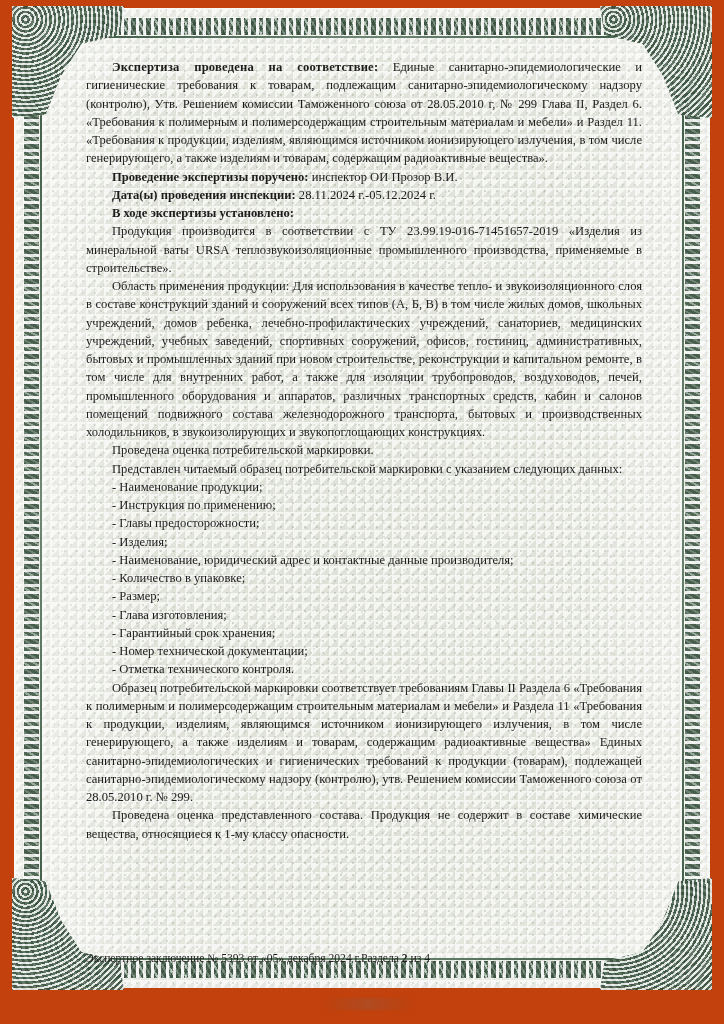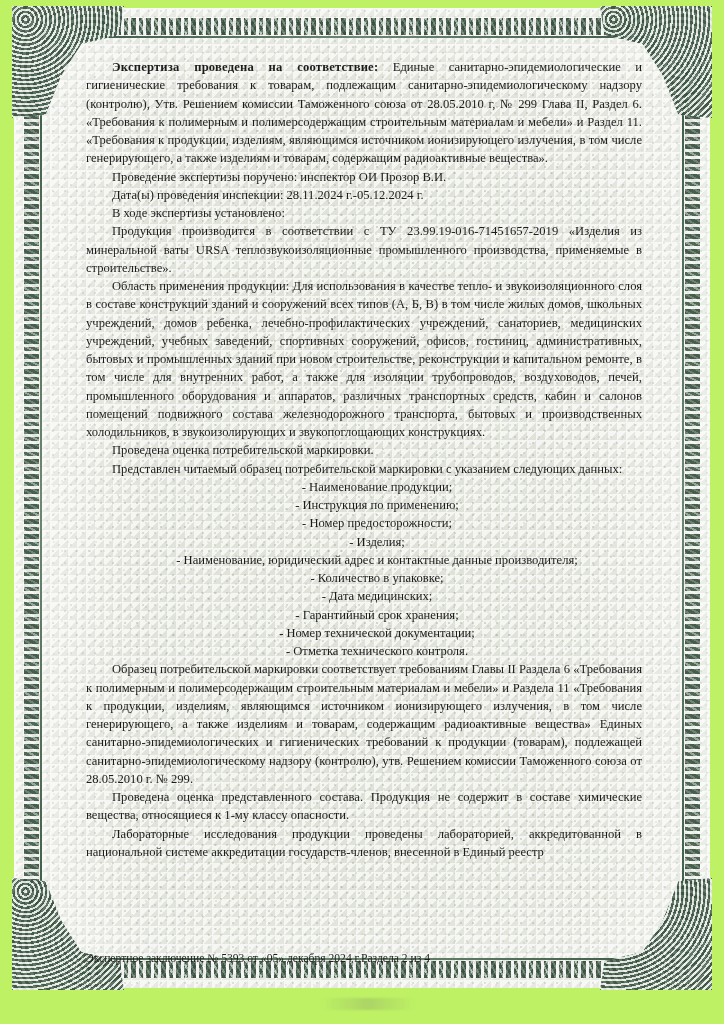--- a/index.html
+++ b/index.html
@@ -11,21 +11,21 @@
   body {
     font-family: "Liberation Serif", "DejaVu Serif", serif;
   }
 
   
   .page {
     position: relative;
     width: 724px;
     height: 1024px;
     overflow: hidden;
-    background: #bef264;
+    background: #c2410c;
   }
 
   
   .sheet {
     position: absolute;
     left: 14px;
     top: 8px;
     width: 696px;
     height: 980px;
     background-color: #e8eae2;
@@ -169,27 +169,27 @@
     text-align: justify;
     text-justify: inter-word;
   }
   .content p {
     margin: 0;
     text-indent: 26px;
   }
   .content p.bullet {
     text-indent: 0;
     padding-left: 26px;
-    text-align: center;
+    text-align: left;
   }
   .content p.heading-line {
     text-indent: 26px;
     text-align: left;
   }
-  .b { font-weight: normal; }
+  .b { font-weight: bold; }
   .lead-bold { font-weight: bold; letter-spacing: 0.2px; }
 
   
   .footer {
     position: absolute;
     left: 86px;
     top: 952px;
     width: 556px;
     display: flex;
     justify-content: flex-start;
@@ -249,35 +249,35 @@
 
     <p>Область применения продукции: Для использования в качестве тепло- и звукоизоляционного слоя в составе конструкций зданий и сооружений всех типов (А, Б, В) в том числе жилых домов, школьных учреждений, домов ребенка, лечебно-профилактических учреждений, санаториев, медицинских учреждений, учебных заведений, спортивных сооружений, офисов, гостиниц, административных, бытовых и промышленных зданий при новом строительстве, реконструкции и капитальном ремонте, в том числе для внутренних работ, а также для изоляции трубопроводов, воздуховодов, печей, промышленного оборудования и аппаратов, различных транспортных средств, кабин и салонов помещений подвижного состава железнодорожного транспорта, бытовых и производственных холодильников, в звукоизолирующих и звукопоглощающих конструкциях.</p>
 
     <p>Проведена оценка потребительской маркировки.</p>
 
     <p>Представлен читаемый образец потребительской маркировки с указанием следующих данных:</p>
 
     <div>
       <p class="bullet">- Наименование продукции;</p>
       <p class="bullet">- Инструкция по применению;</p>
-      <p class="bullet">- Номер предосторожности;</p>
+      <p class="bullet">- Главы предосторожности;</p>
       <p class="bullet">- Изделия;</p>
       <p class="bullet">- Наименование, юридический адрес и контактные данные производителя;</p>
       <p class="bullet">- Количество в упаковке;</p>
-      <p class="bullet">- Дата медицинских;</p>
+      <p class="bullet">- Размер;</p>
+      <p class="bullet">- Глава изготовления;</p>
       <p class="bullet">- Гарантийный срок хранения;</p>
       <p class="bullet">- Номер технической документации;</p>
       <p class="bullet">- Отметка технического контроля.</p>
     </div>
 
     <p>Образец потребительской маркировки соответствует требованиям Главы II Раздела 6 «Требования к полимерным и полимерсодержащим строительным материалам и мебели» и Раздела 11 «Требования к продукции, изделиям, являющимся источником ионизирующего излучения, в том числе генерирующего, а также изделиям и товарам, содержащим радиоактивные вещества» Единых санитарно-эпидемиологических и гигиенических требований к продукции (товарам), подлежащей санитарно-эпидемиологическому надзору (контролю), утв. Решением комиссии Таможенного союза от 28.05.2010 г. № 299.</p>
 
     <p>Проведена оценка представленного состава. Продукция не содержит в составе химические вещества, относящиеся к 1-му классу опасности.</p>
 
-    <p>Лабораторные исследования продукции проведены лабораторией, аккредитованной в национальной системе аккредитации государств-членов, внесенной в Единый реестр</p>
 
   </div>
 
   <div class="footer">
     <span>Экспертное заключение № 5393 от «05» декабря 2024 г.</span>
     <span class="right"><span>Раздела</span> <span class="b">2</span> <span>из 4</span></span>
   </div>
 
   <div class="smudge"></div>
 

